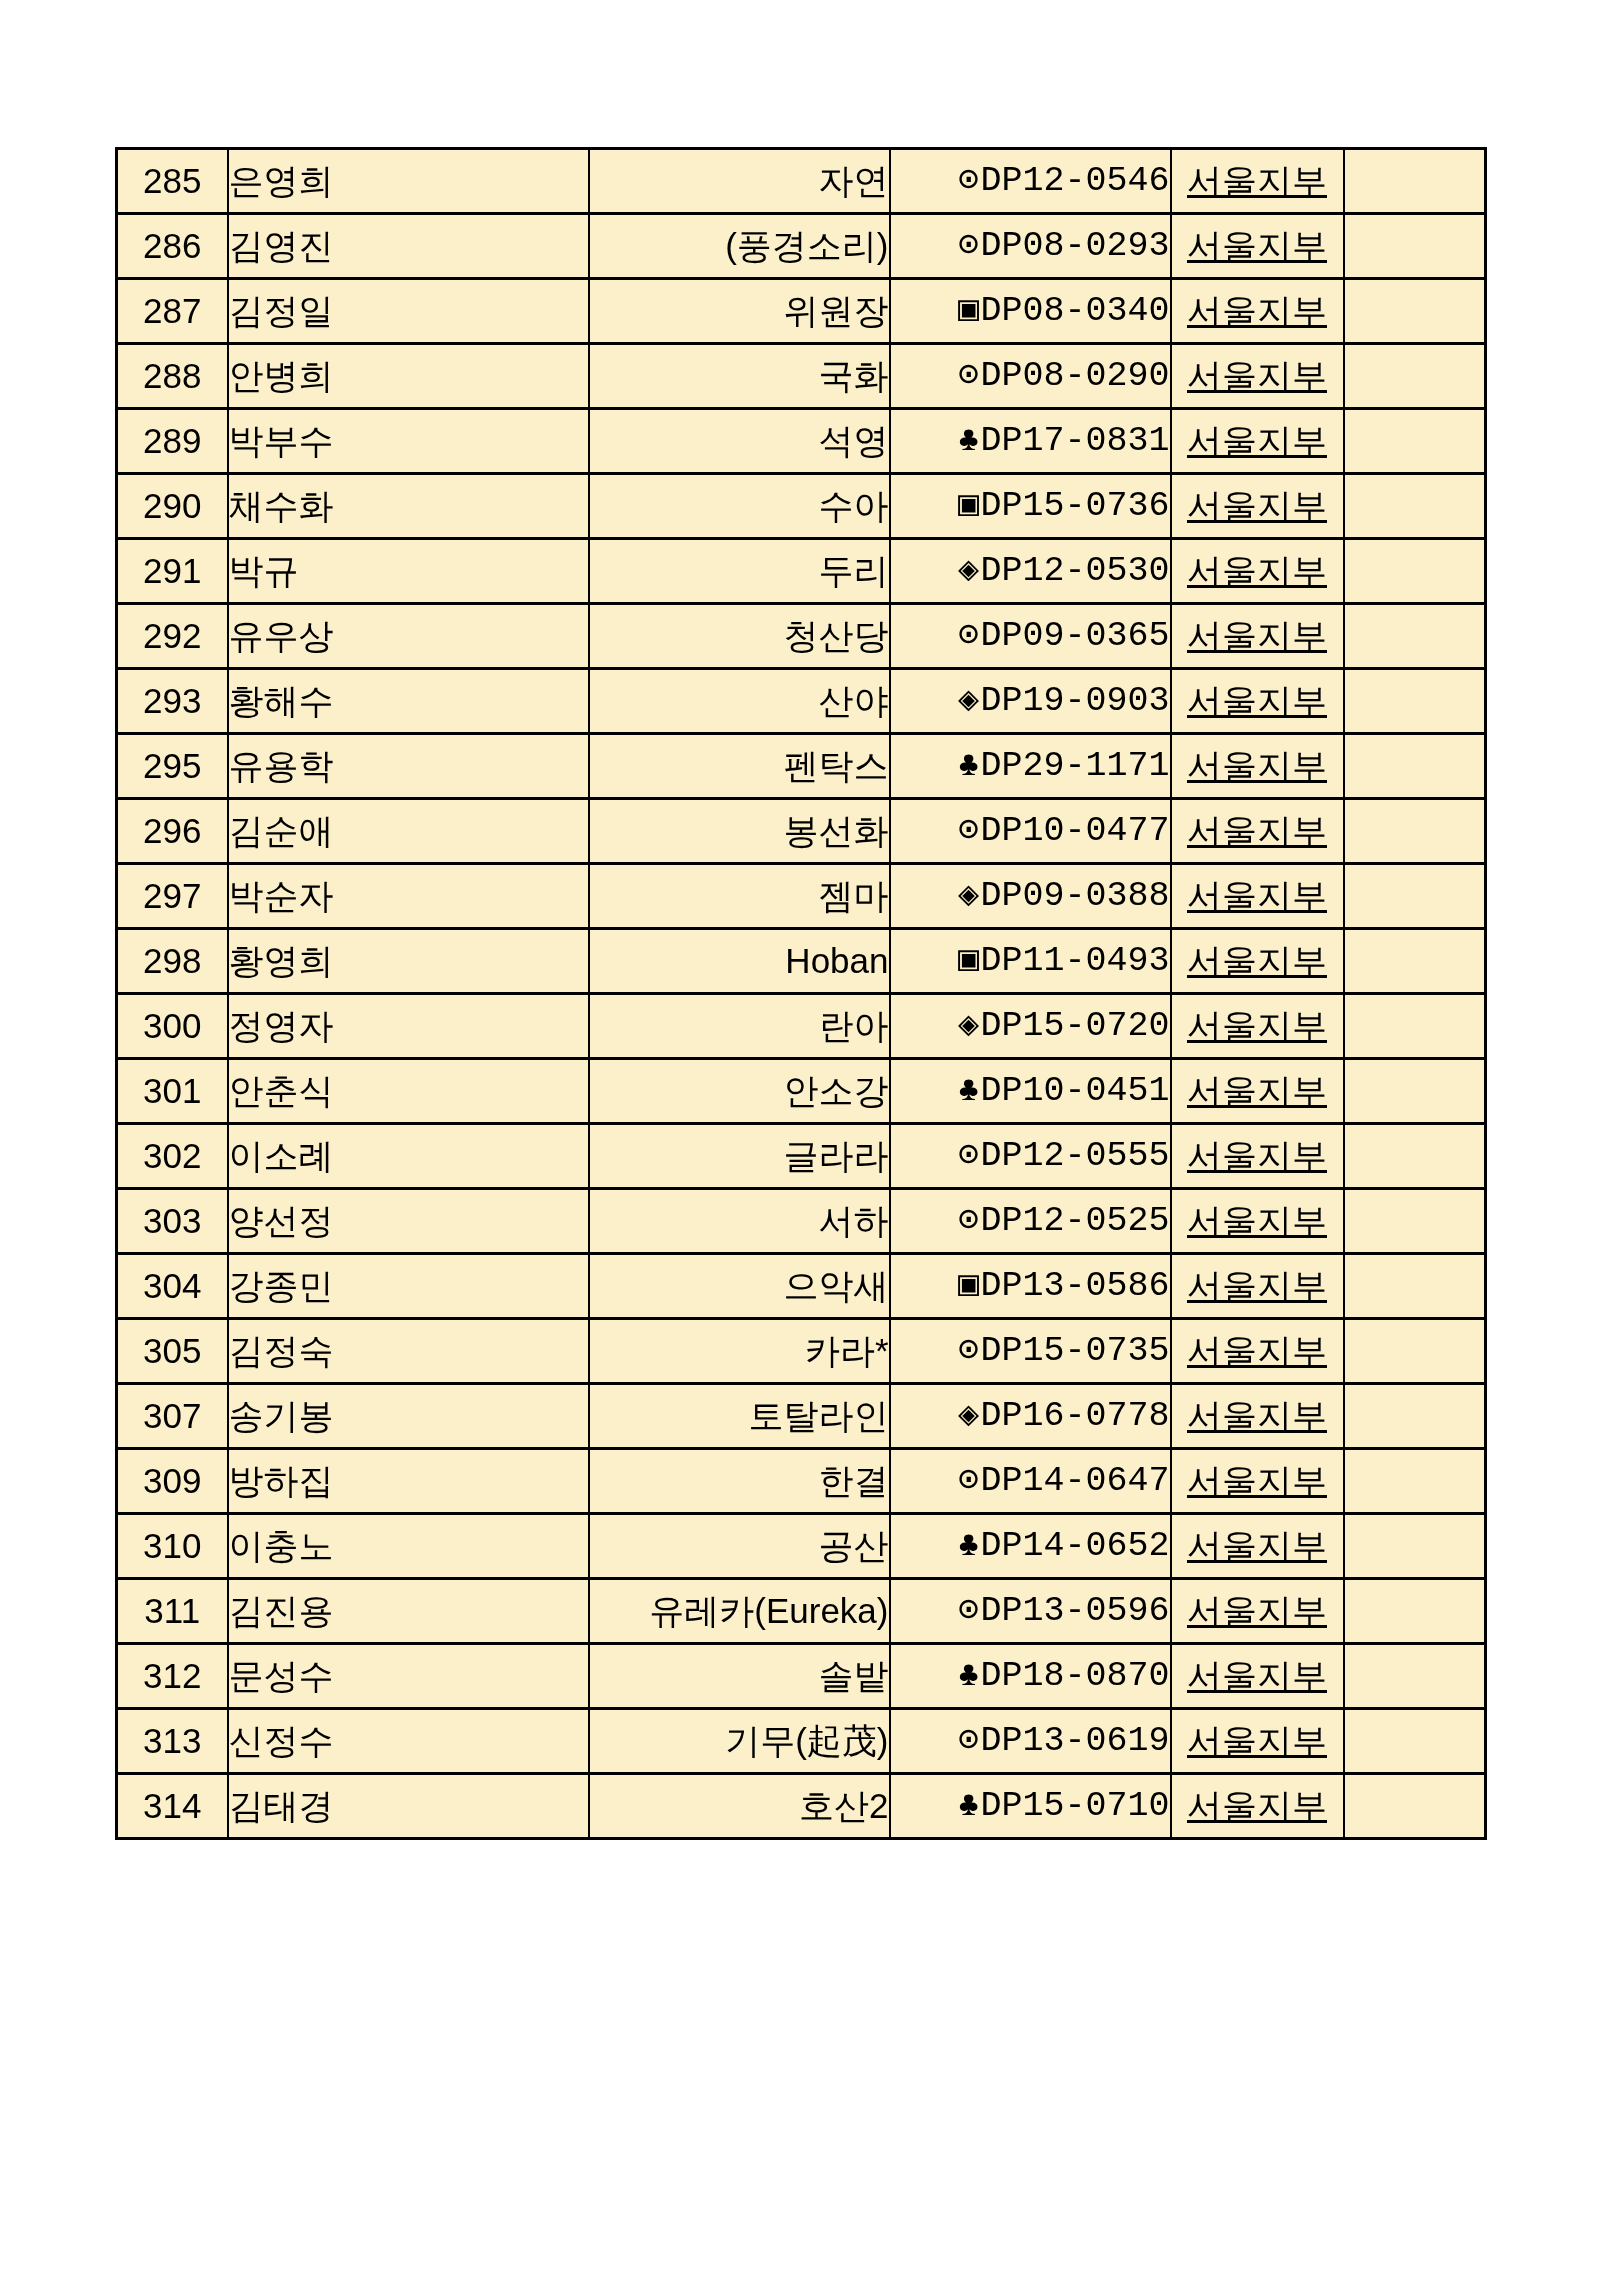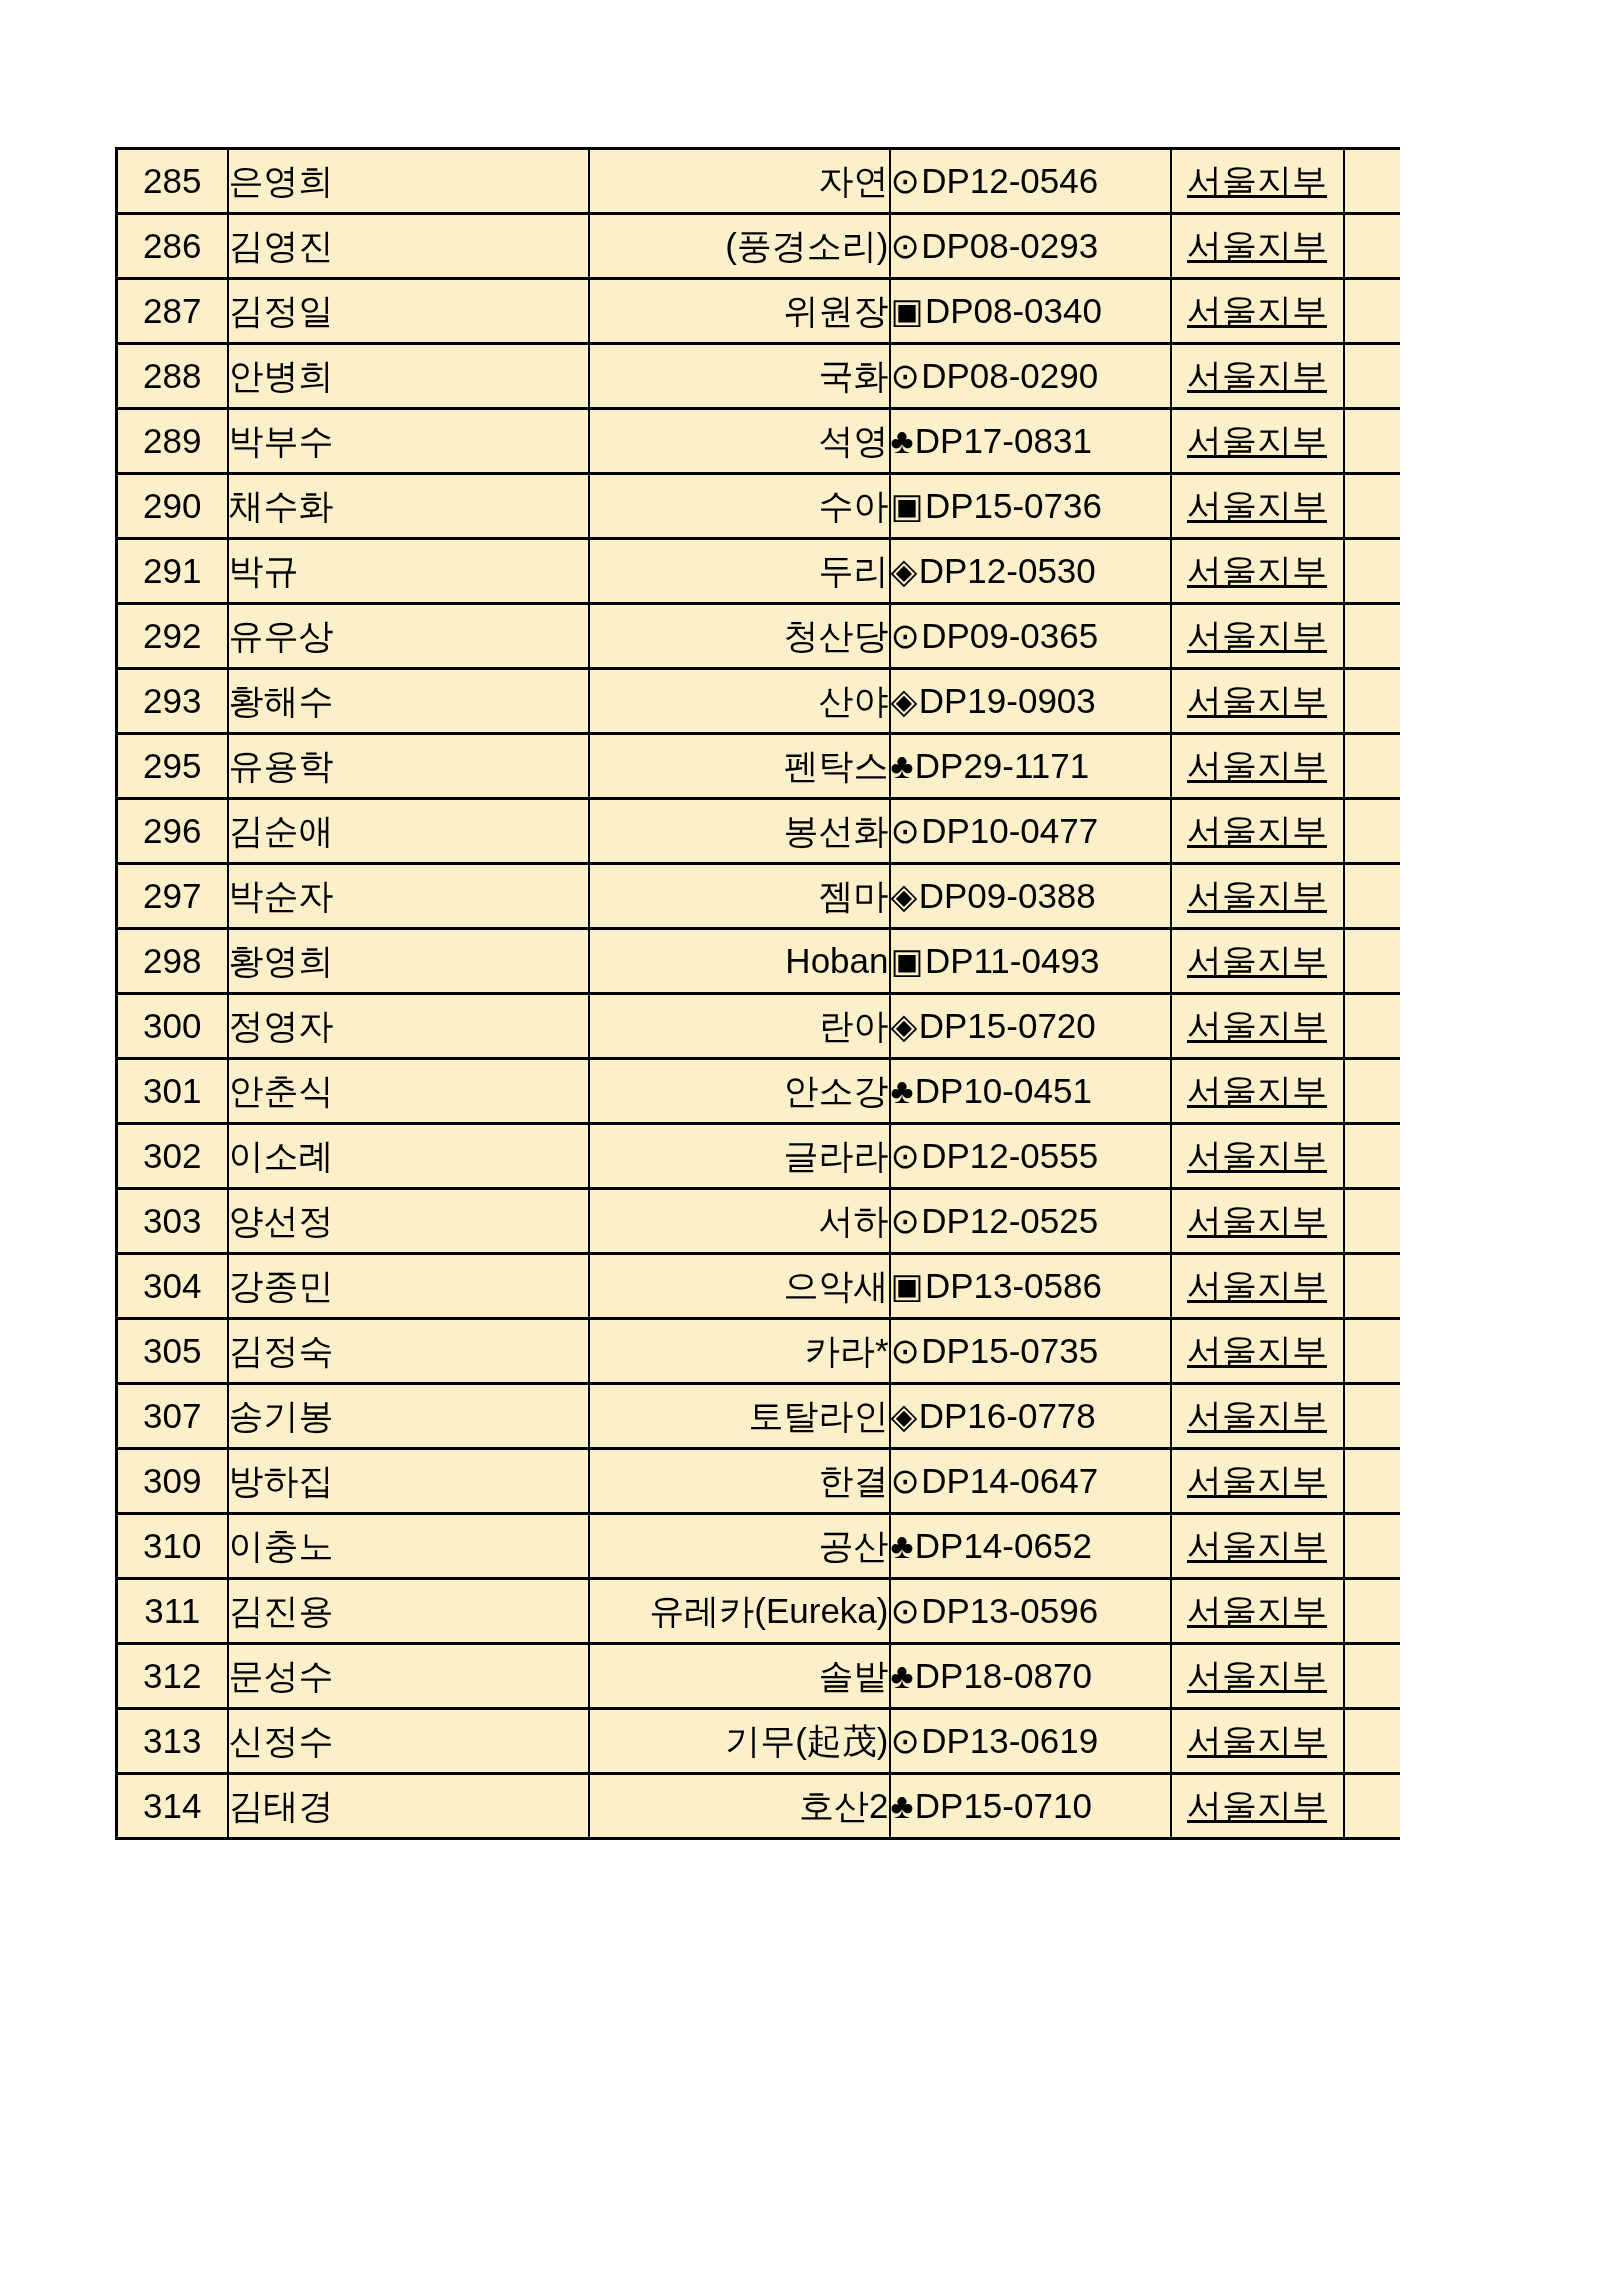--- a/index.html
+++ b/index.html
@@ -9,21 +9,21 @@
   }
   body {
     width: 1623px;
     height: 2295px;
     background: #ffffff;
     font-family: "Liberation Sans", "DejaVu Sans", sans-serif;
     color: #000000;
   }
   .page {
     position: relative;
-    width: 1400px;
+    width: 1623px;
     height: 2295px;
     background: #ffffff;
     overflow: hidden;
   }
   table.member-table {
     position: absolute;
     left: 115px;
     top: 147px;
     width: 1368px;
     border-collapse: collapse;
@@ -40,21 +40,21 @@
     vertical-align: middle;
     font-size: 35px;
     line-height: 1.05;
     padding: 0;
     overflow: hidden;
     white-space: nowrap;
   }
   td.c-no     { text-align: center; }
   td.c-name   { text-align: left; padding-left: 10.5px; margin-left: 26px; }
   td.c-nick   { text-align: right; padding-left: 10.5px; }
-  td.c-code   { text-align: left; }
+  td.c-code   { text-align: right; font-family: Liberation Mono, monospace; }
   td.c-branch { text-align: center; text-decoration: underline; }
   td.c-empty  { }
   .mark { letter-spacing: 1.3px; }
 </style>
 </head>
 <body>
 
 <div class="page">
   <table class="member-table">
     <colgroup>

